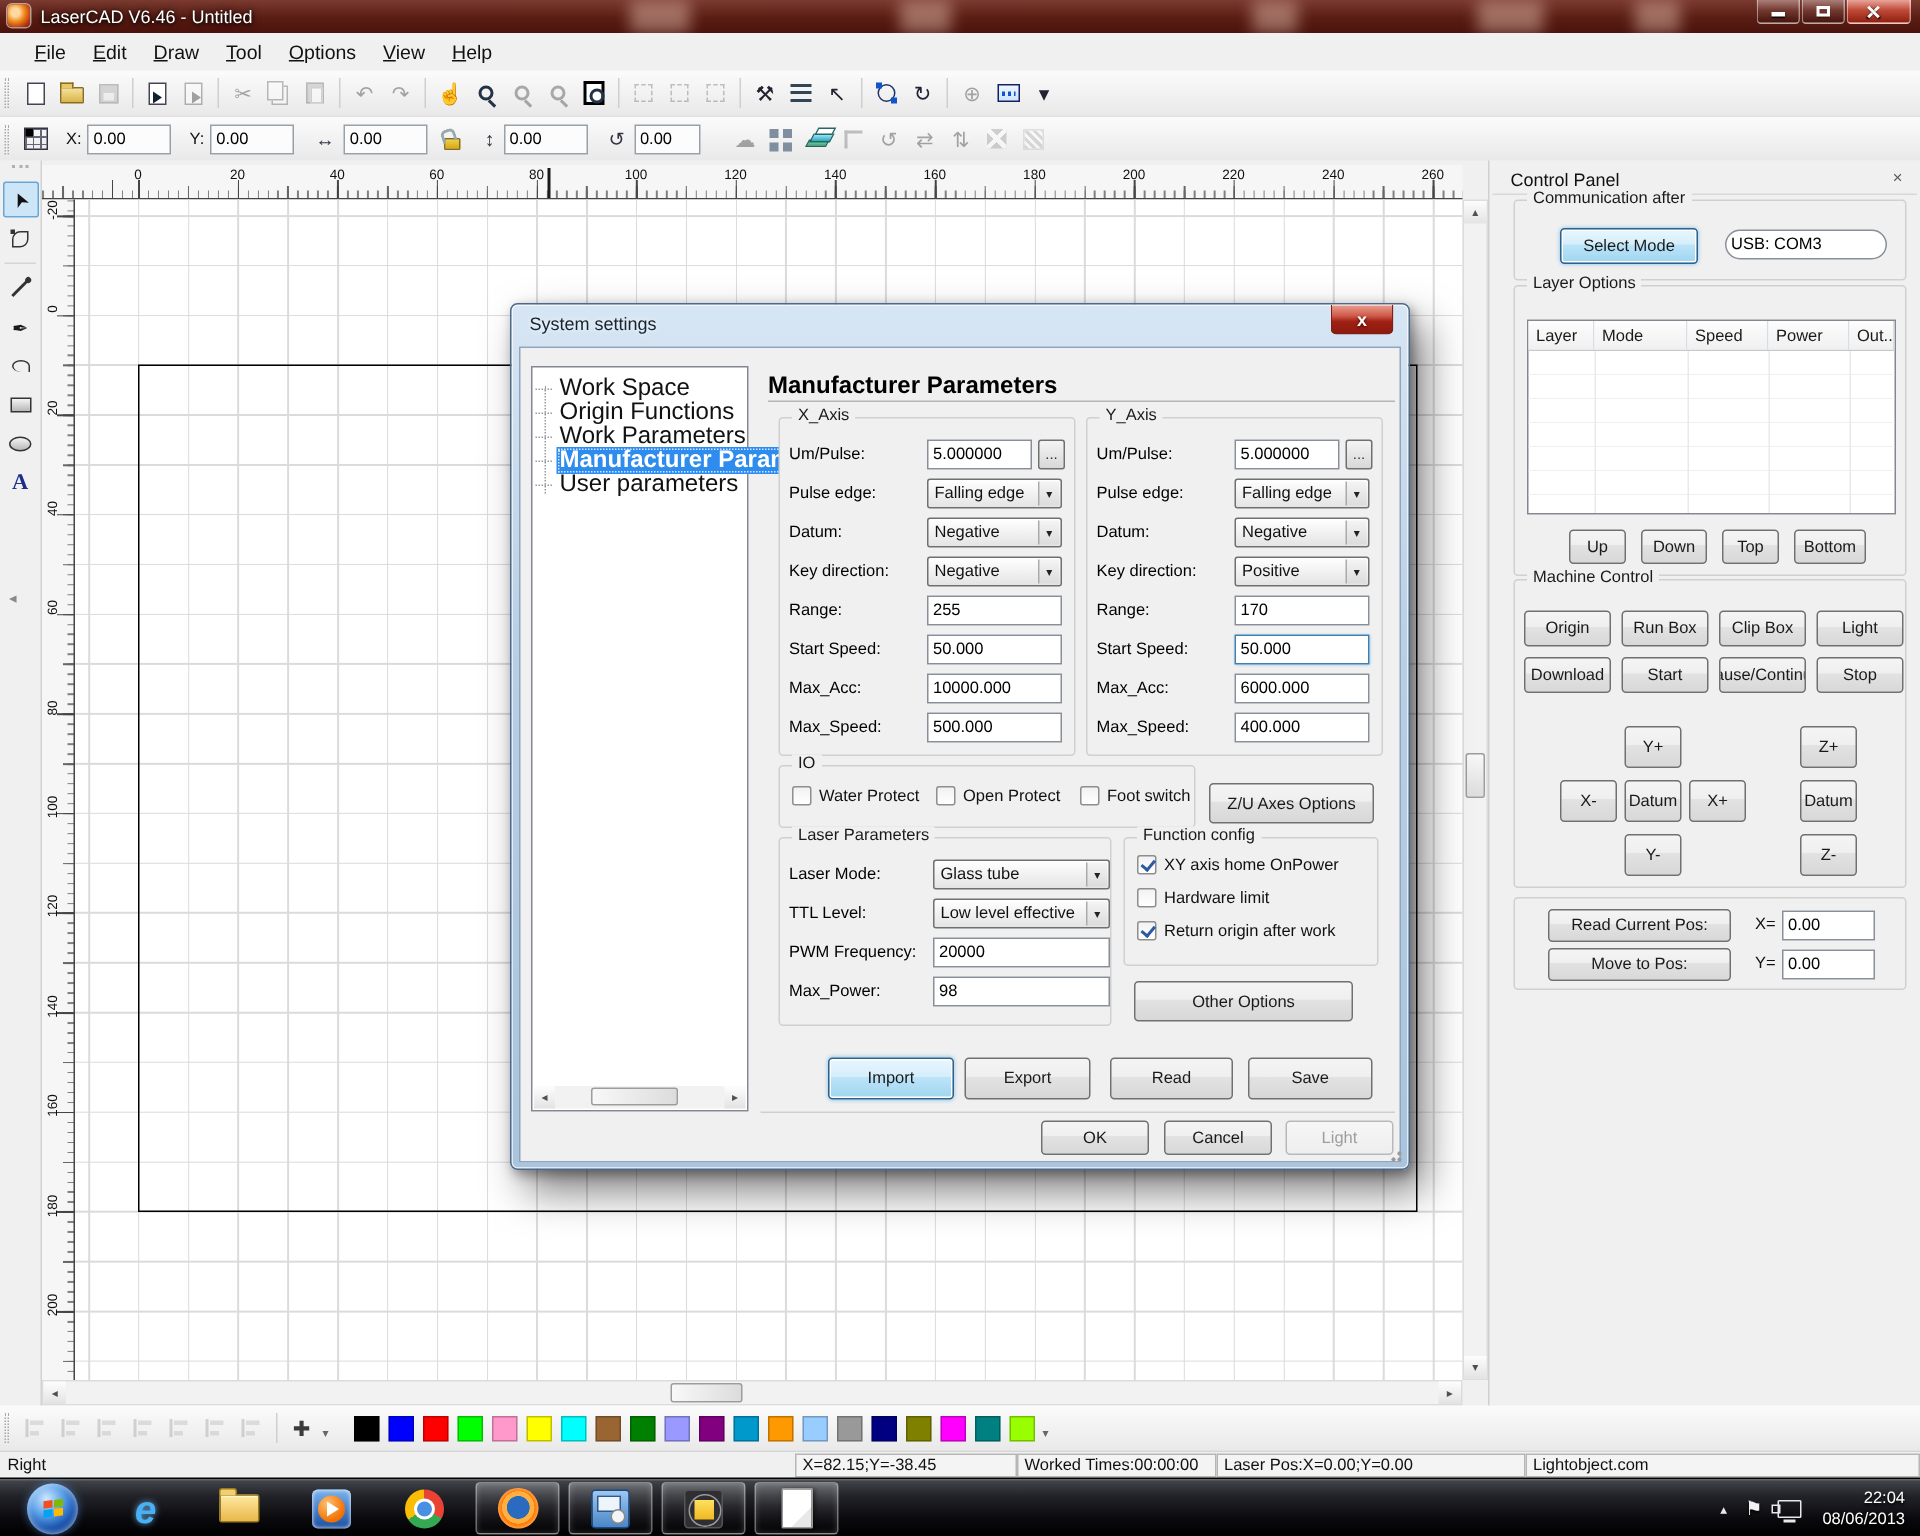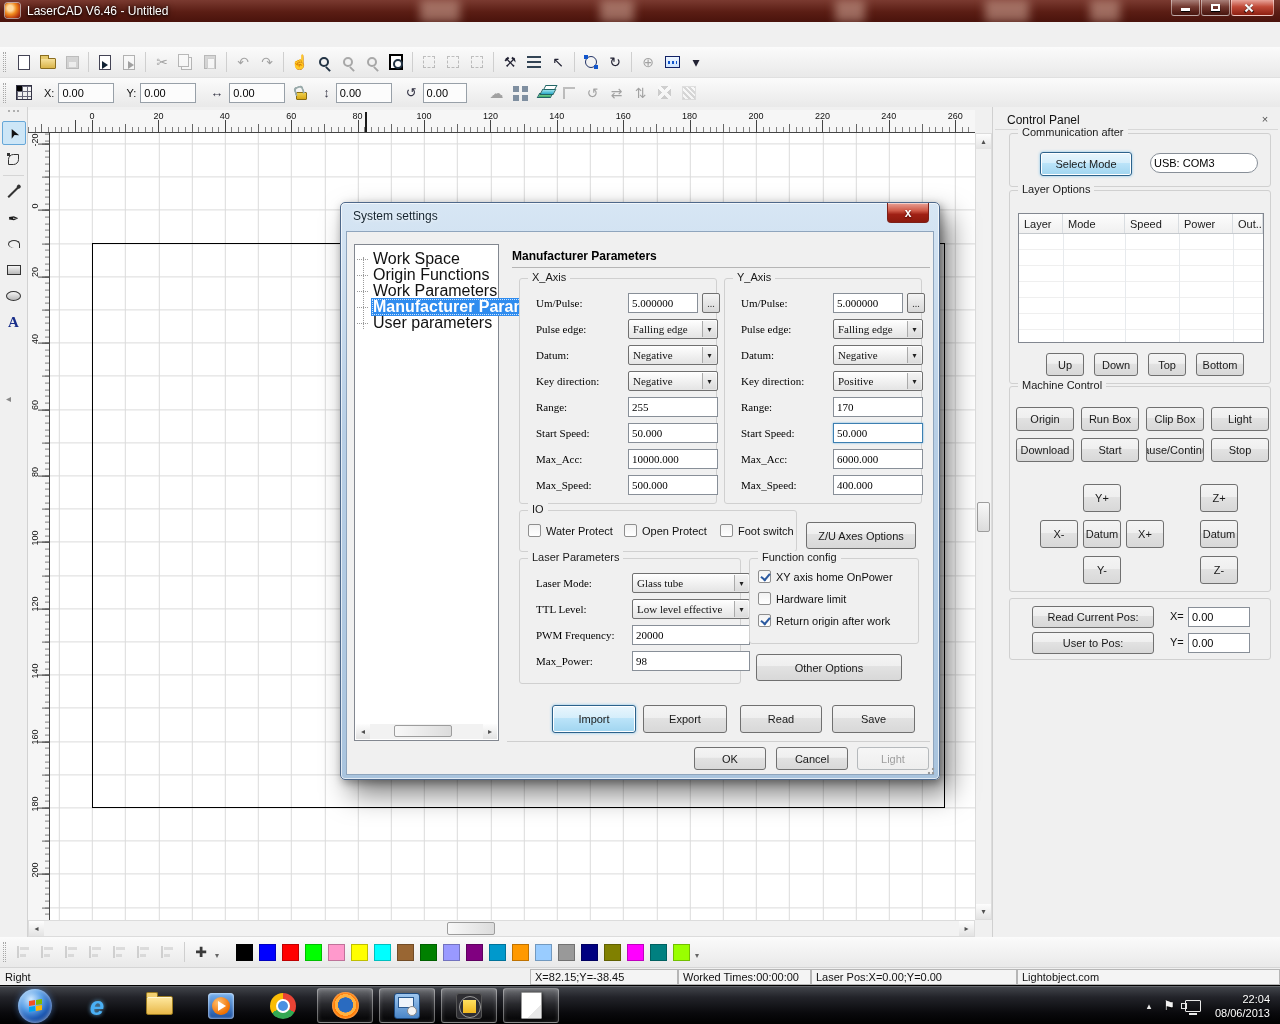--- a/index.html
+++ b/index.html
@@ -145,25 +145,25 @@
   .dlg-tree{position:absolute;left:7px;top:12px;width:145px;height:497px;background:#fff;border:1px solid #828790;}
   .tree-trunk{position:absolute;left:8px;top:12px;height:72px;border-left:1px dotted #9a9a9a;}
   .titem{position:absolute;left:2px;height:16px;display:flex;align-items:center;font-size:16px;white-space:nowrap;}
   .tdots{width:11px;border-top:1px dotted #9a9a9a;margin-right:3px;flex:none;}
   .tlabel{padding:0 2px;}
   .titem.sel .tlabel{background:#2f8cef;color:#fff;outline:1px dotted #cfe6ff;outline-offset:-2px;}
   .tree-hscroll{position:absolute;left:1px;bottom:1px;width:141px;height:15px;background:#f2f2f2;}
   .tree-hscroll .sb-btn{position:absolute;top:0;width:14px;height:15px;}
   .tree-hscroll .b2{right:0;}
   .tree-hscroll .sb-thumb{top:1px;height:12px;left:38px;width:58px;}
-  .dlg-heading{position:absolute;left:165px;top:17px;font-size:12px;font-weight:bold;color:#000;}
+  .dlg-heading{position:absolute;left:165px;top:17px;font-size:16px;font-weight:bold;color:#000;}
   .dlg-hdiv{position:absolute;left:165px;top:35px;width:418px;border-top:1px solid #b5b5b5;}
   .dlg-sep2{position:absolute;left:160px;top:509px;width:423px;border-top:1px solid #cfcfcf;}
   .dialog .gb>.lg{background:#f0f0f0;}
-  .drow{position:absolute;left:16px;right:8px;height:21px;font-family:Liberation Serif, serif;}
+  .drow{position:absolute;left:6px;right:8px;height:21px;}
   .dlab{position:absolute;left:0;top:4px;font-size:11px;color:#000;white-space:nowrap;}
   .ctl{left:92px;width:90px;}
   .ctl-s{left:92px;width:70px;}
   .mini-btn{position:absolute;left:166px;top:0;width:18px;height:20px;border:1px solid #707070;border-radius:2px;background:linear-gradient(#f4f4f4,#d8d8d8);display:flex;align-items:center;justify-content:center;font-size:10px;color:#333;}
   .combo{position:absolute;top:0;height:20px;border:1px solid #707070;border-radius:2px;background:linear-gradient(#fff,#f0f0f0 55%,#e4e4e4);display:flex;align-items:center;padding:0 18px 0 4px;font-size:11px;white-space:nowrap;overflow:hidden;}
   .combo .arr{position:absolute;right:1px;top:1px;bottom:1px;width:14px;display:flex;align-items:center;justify-content:center;background:linear-gradient(#f4f4f4,#dcdcdc);border-left:1px solid #aaa;font-size:8px;color:#222;}
   .dialog .tf{top:0;}
   .grip-dots{position:absolute;right:4px;bottom:4px;width:10px;height:10px;background:radial-gradient(circle at 8px 8px,#9a9a9a 1.2px,transparent 1.6px),radial-gradient(circle at 4px 8px,#9a9a9a 1.2px,transparent 1.6px),radial-gradient(circle at 8px 4px,#9a9a9a 1.2px,transparent 1.6px);}
 
   
@@ -231,20 +231,29 @@
       <div class="wb">
           <div class="g-max"></div>
         </div>
       <div class="wb close">
           <div class="g-x1"></div>
           <div class="g-x2"></div>
         </div>
     </div>
   </div>
 
+  <div class="menubar" id="menubar">
+      <span class="menu-item"><u>F</u>ile</span>
+      <span class="menu-item"><u>E</u>dit</span>
+      <span class="menu-item"><u>D</u>raw</span>
+      <span class="menu-item"><u>T</u>ool</span>
+      <span class="menu-item"><u>O</u>ptions</span>
+      <span class="menu-item"><u>V</u>iew</span>
+      <span class="menu-item"><u>H</u>elp</span>
+    </div>
 
   <div class="toolbar tb1" id="tb1">
       <div class="grip"></div>
       <span class="tbi">
         <span class="ic-page"></span>
       </span>
       <span class="tbi">
         <span class="ic-folder"></span>
       </span>
       <span class="tbi dis">
@@ -555,21 +564,21 @@
         </div>
     </div>
 
     <div class="gb" style="left:16px;top:491px;width:262px;height:62px">
       <div class="btn" style="left:22px;top:7px;width:122px;height:22px">
           <span>Read Current Pos:</span>
         </div>
       <span style="position:absolute;left:160px;top:11px">X=</span>
       <input class="tf" style="left: 178px; top: 8px; width: 62px;" value="0.00">
       <div class="btn" style="left:22px;top:33px;width:122px;height:22px">
-          <span>User to Pos:</span>
+          <span>Move to Pos:</span>
         </div>
       <span style="position:absolute;left:160px;top:37px">Y=</span>
       <input class="tf" style="left: 178px; top: 34px; width: 62px;" value="0.00">
     </div>
   </div>
 
   <div class="dialog">
     <span class="dlg-title">System settings</span>
     <div class="dlg-close">
         <span class="dlg-close-x">x</span>

